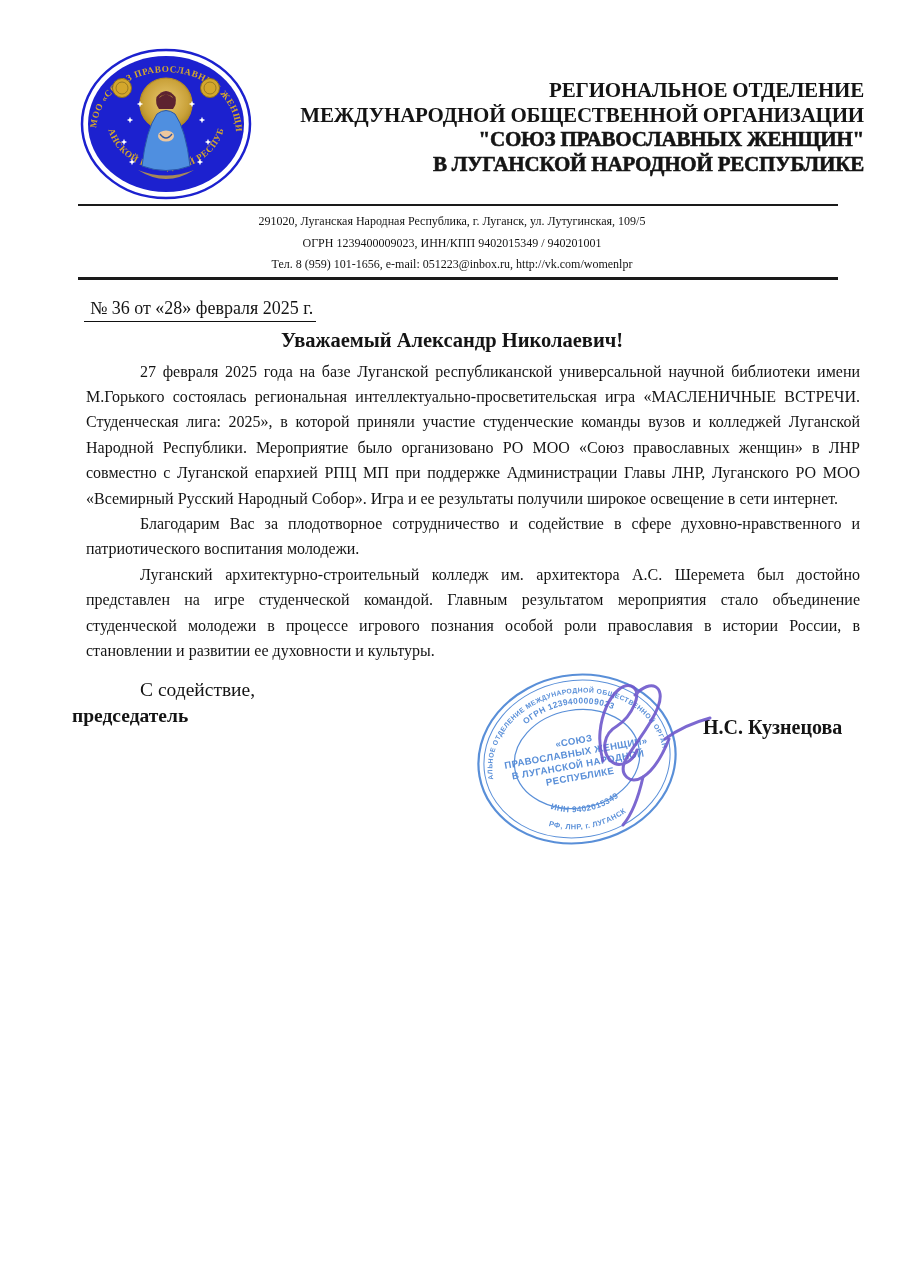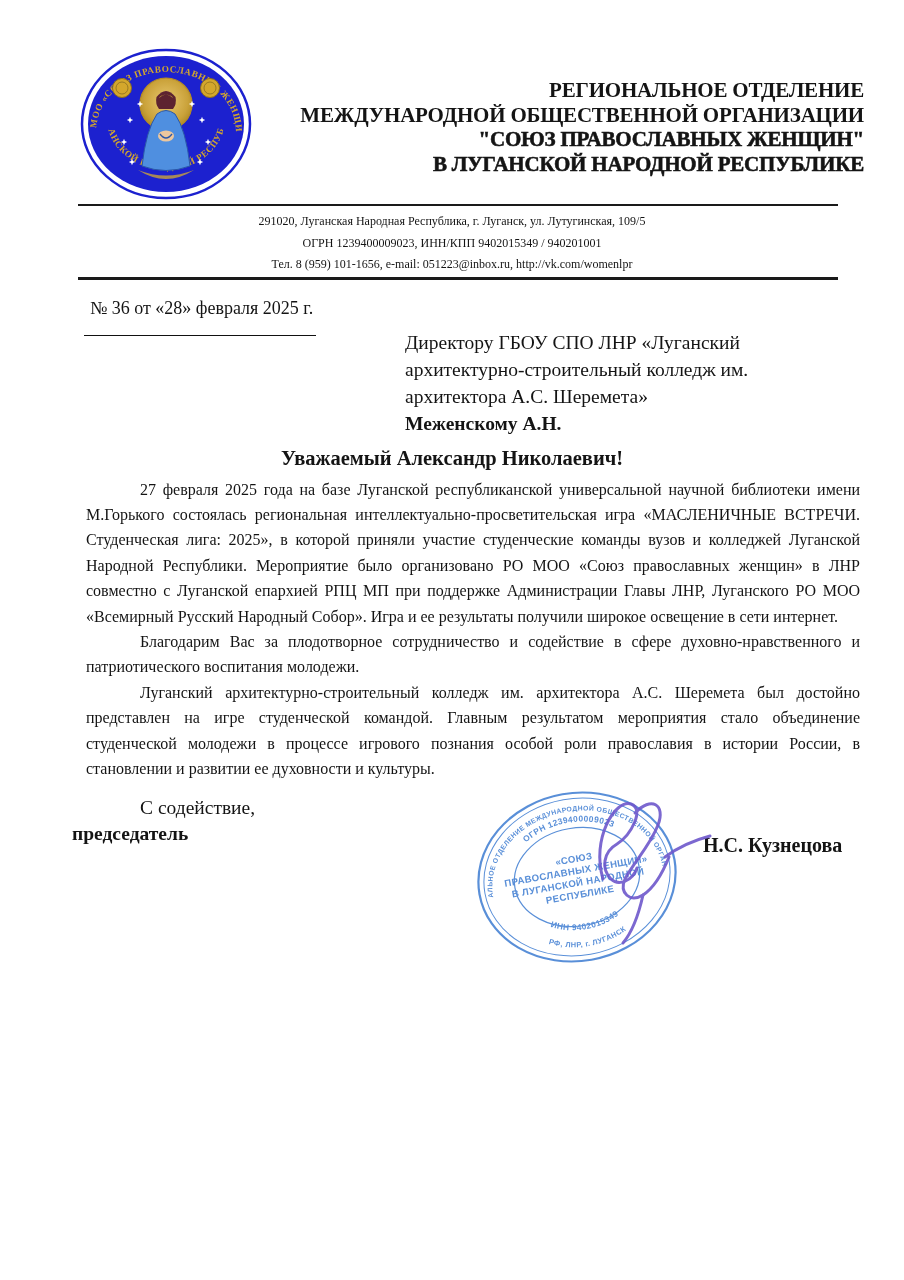--- a/index.html
+++ b/index.html
@@ -25,21 +25,21 @@
   .org-block{flex:1;display:flex;flex-direction:column;justify-content:center;
     text-align:right;padding-top:6px;}
   .org-line{font-size:21px;line-height:24.5px;font-weight:700;letter-spacing:-0.2px;}
   .org-line.heavy{-webkit-text-stroke:0.55px var(--ink);}
   
   .rule{border:0;border-top:2px solid #1a1a1a;margin:4px 66px 0 78px;}
   .rule.thick{border-top-width:3px;margin-top:1px;}
   .addr{text-align:center;font-size:12px;line-height:21.5px;padding:5px 0 0;}
   
   .ref{margin:18px 0 0 84px;font-size:18px;}
-  .ref span{border-bottom:1.3px solid #111;padding:0 3px 17px 6px;}
+  .ref span{border-bottom:1.3px solid #111;padding:0 3px 3px 6px;}
   
   .addressee{margin:10px 0 0 405px;width:420px;font-size:19.5px;line-height:27px;}
   .addressee .name{font-weight:700;}
   
   .salutation{margin-top:10px;text-align:center;font-weight:700;font-size:20.5px;}
   .body-text{margin:7px 44px 0 86px;text-align:justify;}
   .body-text p{margin:0;text-indent:54px;font-size:16px;line-height:25.4px;}
   
   .closing{position:relative;margin-top:16px;height:340px;font-size:19.5px;}
   .respect{position:absolute;left:140px;top:0;}
@@ -125,26 +125,20 @@
     <div>291020, Луганская Народная Республика, г. Луганск, ул. Лутугинская, 109/5</div>
     <div>ОГРН 1239400009023, ИНН/КПП 9402015349 / 940201001</div>
     <div>Тел. 8 (959) 101-1656, e-mail: 051223@inbox.ru, http://vk.com/womenlpr</div>
   </div>
   <hr class="rule thick">
 
   <div class="ref">
     <span>№ 36 от «28» февраля 2025 г.</span>
   </div>
 
-  <div class="addressee">
-    <div>Директору ГБОУ СПО ЛНР «Луганский</div>
-    <div>архитектурно-строительный колледж им.</div>
-    <div>архитектора А.С. Шеремета»</div>
-    <div class="name">Меженскому А.Н.</div>
-  </div>
 
   <div class="salutation">Уважаемый Александр Николаевич!</div>
 
   <div class="body-text">
     <p>27 февраля 2025 года на базе Луганской республиканской универсальной научной библиотеки имени М.Горького состоялась региональная интеллектуально-просветительская игра «МАСЛЕНИЧНЫЕ ВСТРЕЧИ. Студенческая лига: 2025», в которой приняли участие студенческие команды вузов и колледжей Луганской Народной Республики. Мероприятие было организовано РО МОО «Союз православных женщин» в ЛНР совместно с Луганской епархией РПЦ МП при поддержке Администрации Главы ЛНР, Луганского РО МОО «Всемирный Русский Народный Собор». Игра и ее результаты получили широкое освещение в сети интернет.</p>
     <p>Благодарим Вас за плодотворное сотрудничество и содействие в сфере духовно-нравственного и патриотического воспитания молодежи.</p>
     <p>Луганский архитектурно-строительный колледж им. архитектора А.С. Шеремета был достойно представлен на игре студенческой командой. Главным результатом мероприятия стало объединение студенческой молодежи в процессе игрового познания особой роли православия в истории России, в становлении и развитии ее духовности и культуры.</p>
   </div>
 
   <div class="closing">

